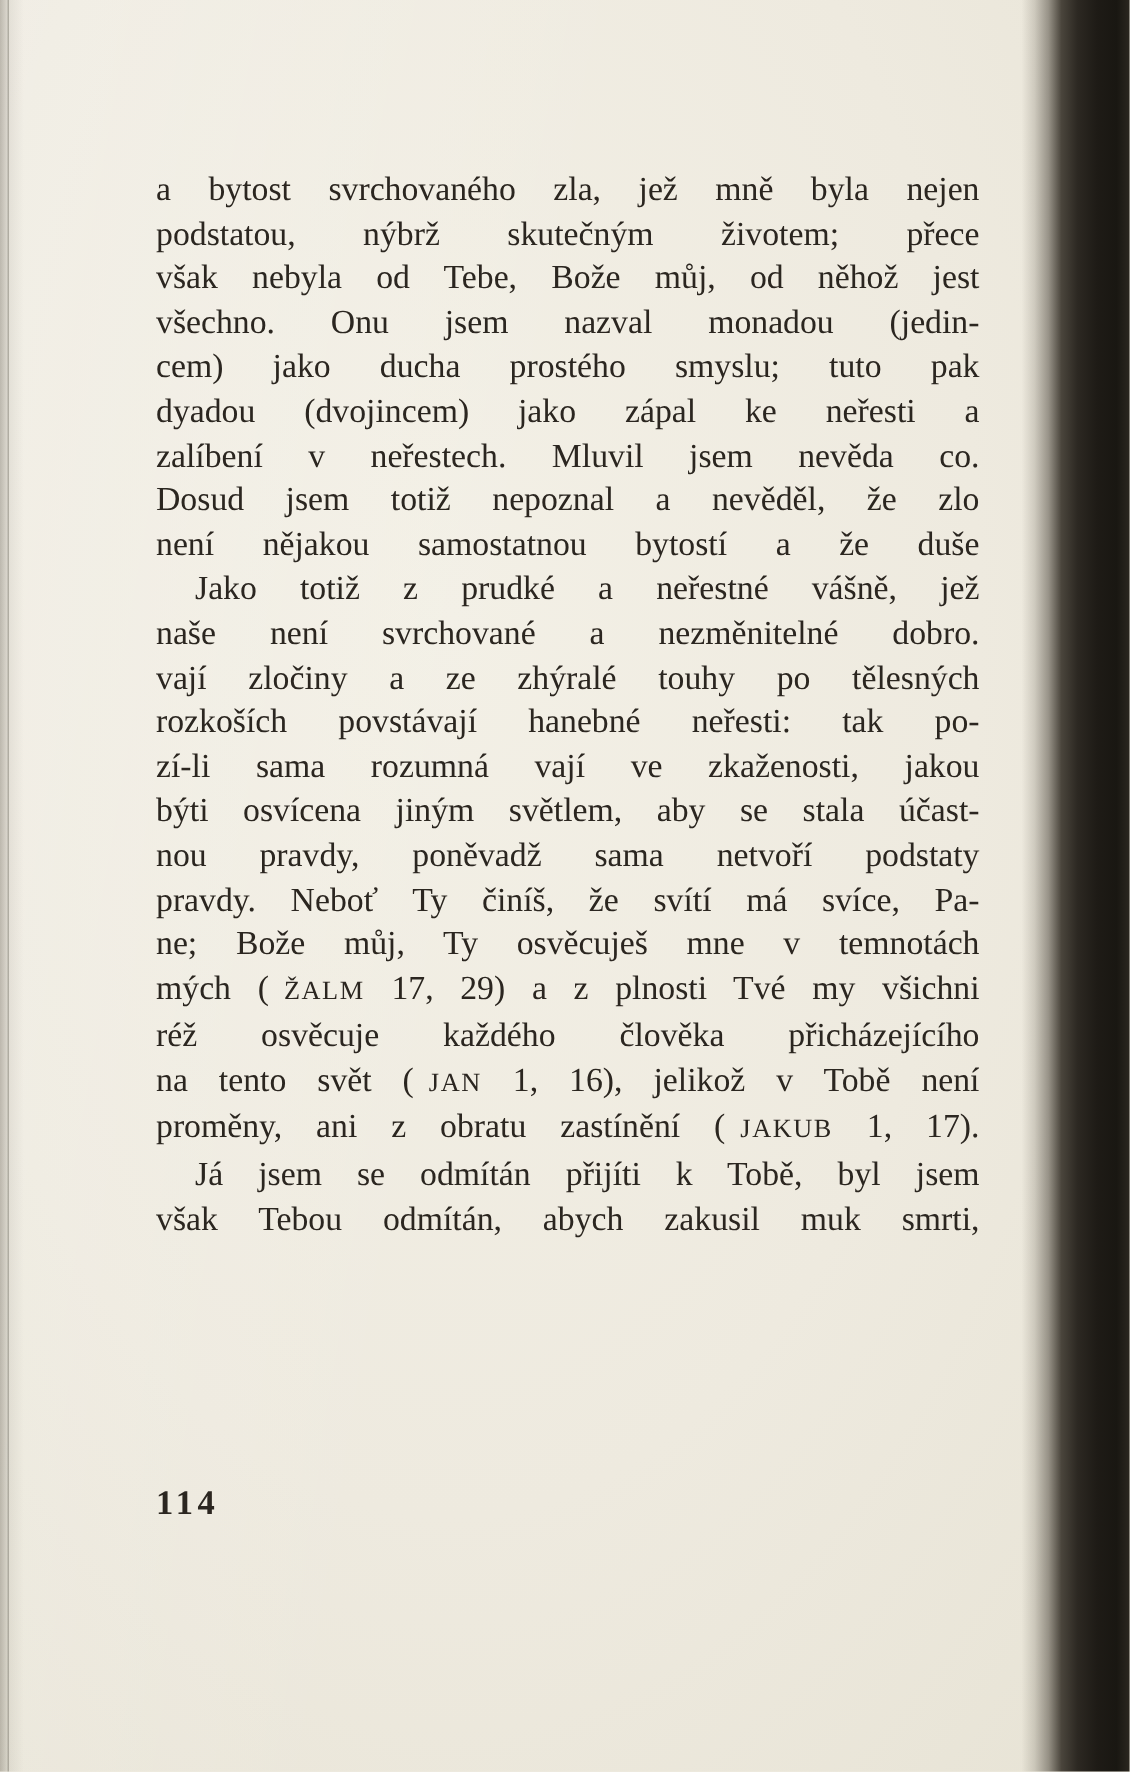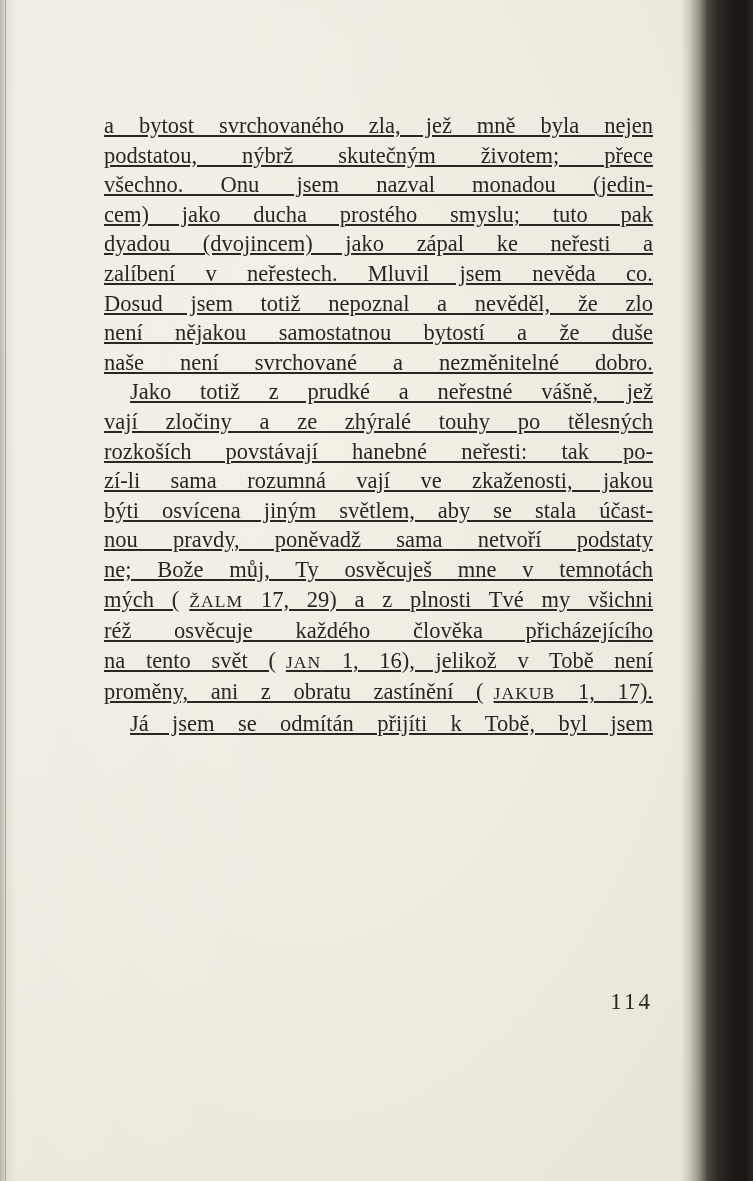--- a/index.html
+++ b/index.html
@@ -32,59 +32,62 @@
       #4a453c              37%,
       #2c2822              52%,
       var(--edge, #1e1b16) 70%,
       #191712              88%,
       #2a261f              100%);
   }
   .page-text {
     position: absolute; left: 104px; top: 111px; width: 549px;
     font-size: 22.5px; line-height: 29.6px;
     color: var(--ink, #2b2620);
-    text-decoration: underline;
   }
   .line {
     text-align: justify;
     text-align-last: justify;
     -moz-text-align-last: justify;
   }
   .line.indent { padding-left: 26px; }
   .smallcaps { font-size: 0.78em; letter-spacing: 0.06em; margin-left: 10px; }
   .page-number {
     position: absolute; left: 104px; top: 989px; width: 549px;
-    text-align: right; font-size: 23px; letter-spacing: 3px;
+    text-align: left; font-size: 23px; letter-spacing: 3px;
     color: var(--ink, #2b2620);
+    font-weight: bold;
   }
 </style>
 </head>
 <body>
 
 <div class="scan">
   <div class="left-edge"></div>
   <div class="left-hairline"></div>
   <div class="page-text">
       <div class="line">a bytost svrchovaného zla, jež mně byla nejen</div>
       <div class="line">podstatou, nýbrž skutečným životem; přece</div>
+      <div class="line">však nebyla od Tebe, Bože můj, od něhož jest</div>
       <div class="line">všechno. Onu jsem nazval monadou (jedin-</div>
       <div class="line">cem) jako ducha prostého smyslu; tuto pak</div>
       <div class="line">dyadou (dvojincem) jako zápal ke neřesti a</div>
       <div class="line">zalíbení v neřestech. Mluvil jsem nevěda co.</div>
       <div class="line">Dosud jsem totiž nepoznal a nevěděl, že zlo</div>
       <div class="line">není nějakou samostatnou bytostí a že duše</div>
+      <div class="line indent">Jako totiž z prudké a neřestné vášně, jež</div>
       <div class="line">naše není svrchované a nezměnitelné dobro.</div>
-      <div class="line indent">Jako totiž z prudké a neřestné vášně, jež</div>
       <div class="line">vají zločiny a ze zhýralé touhy po tělesných</div>
       <div class="line">rozkoších povstávají hanebné neřesti: tak po-</div>
       <div class="line">zí-li sama rozumná vají ve zkaženosti, jakou</div>
       <div class="line">býti osvícena jiným světlem, aby se stala účast-</div>
       <div class="line">nou pravdy, poněvadž sama netvoří podstaty</div>
+      <div class="line">pravdy. Neboť Ty činíš, že svítí má svíce, Pa-</div>
       <div class="line">ne; Bože můj, Ty osvěcuješ mne v temnotách</div>
       <div class="line"><span>mých (</span><span class="smallcaps">ŽALM</span><span> 17, 29) a z plnosti Tvé my všichni</span></div>
       <div class="line">réž osvěcuje každého člověka přicházejícího</div>
       <div class="line"><span>na tento svět (</span><span class="smallcaps">JAN</span><span> 1, 16), jelikož v Tobě není</span></div>
       <div class="line"><span>proměny, ani z obratu zastínění (</span><span class="smallcaps">JAKUB</span><span> 1, 17).</span></div>
       <div class="line indent">Já jsem se odmítán přijíti k Tobě, byl jsem</div>
+      <div class="line">však Tebou odmítán, abych zakusil muk smrti,</div>
     </div>
   <div class="page-number">114</div>
   <div class="right-edge"></div>
 </div>
 
 </body></html>

